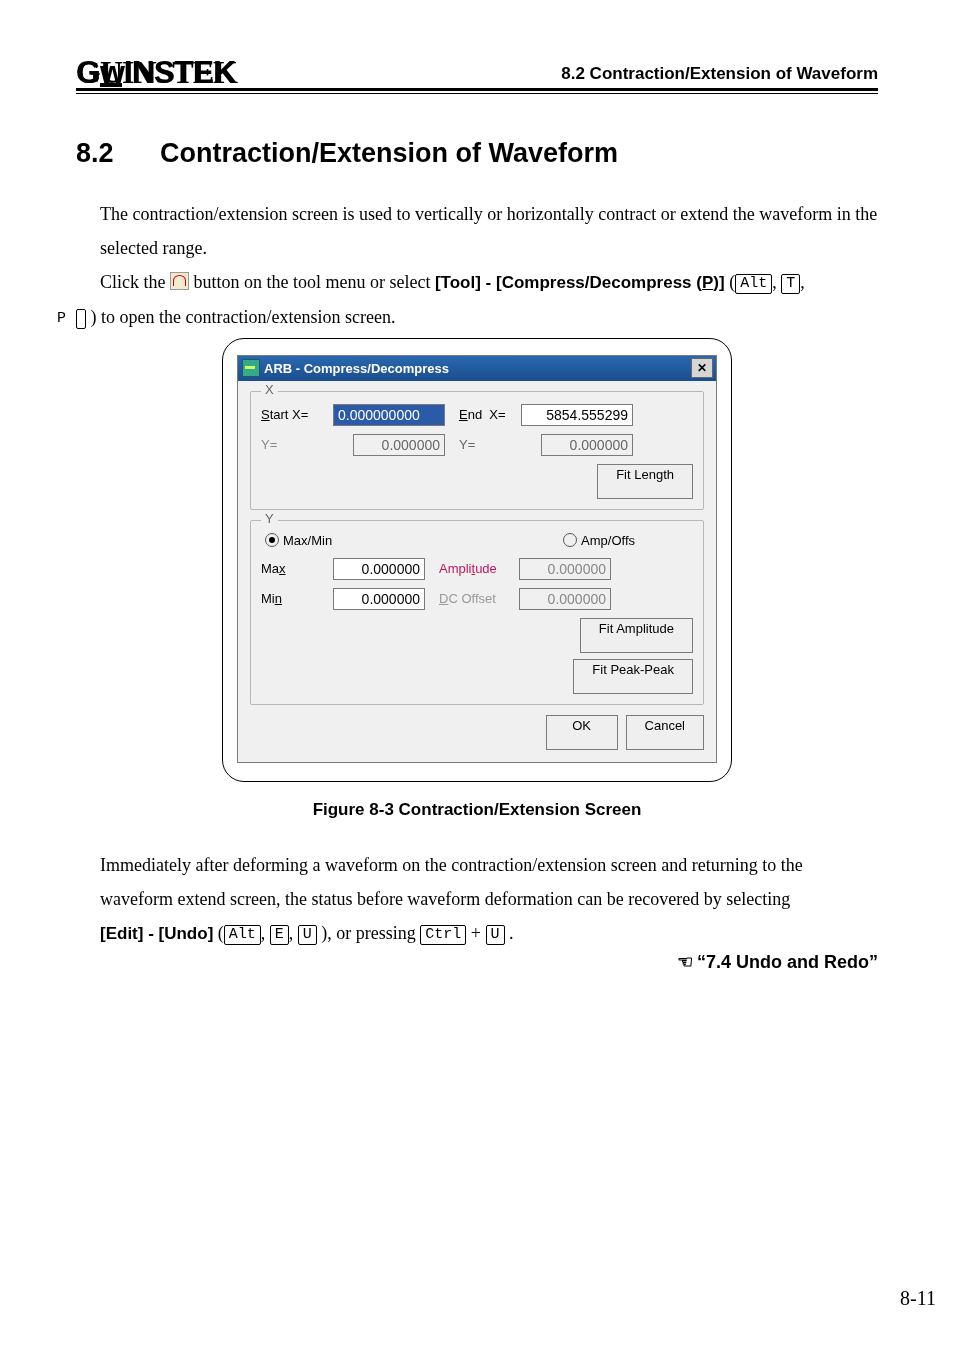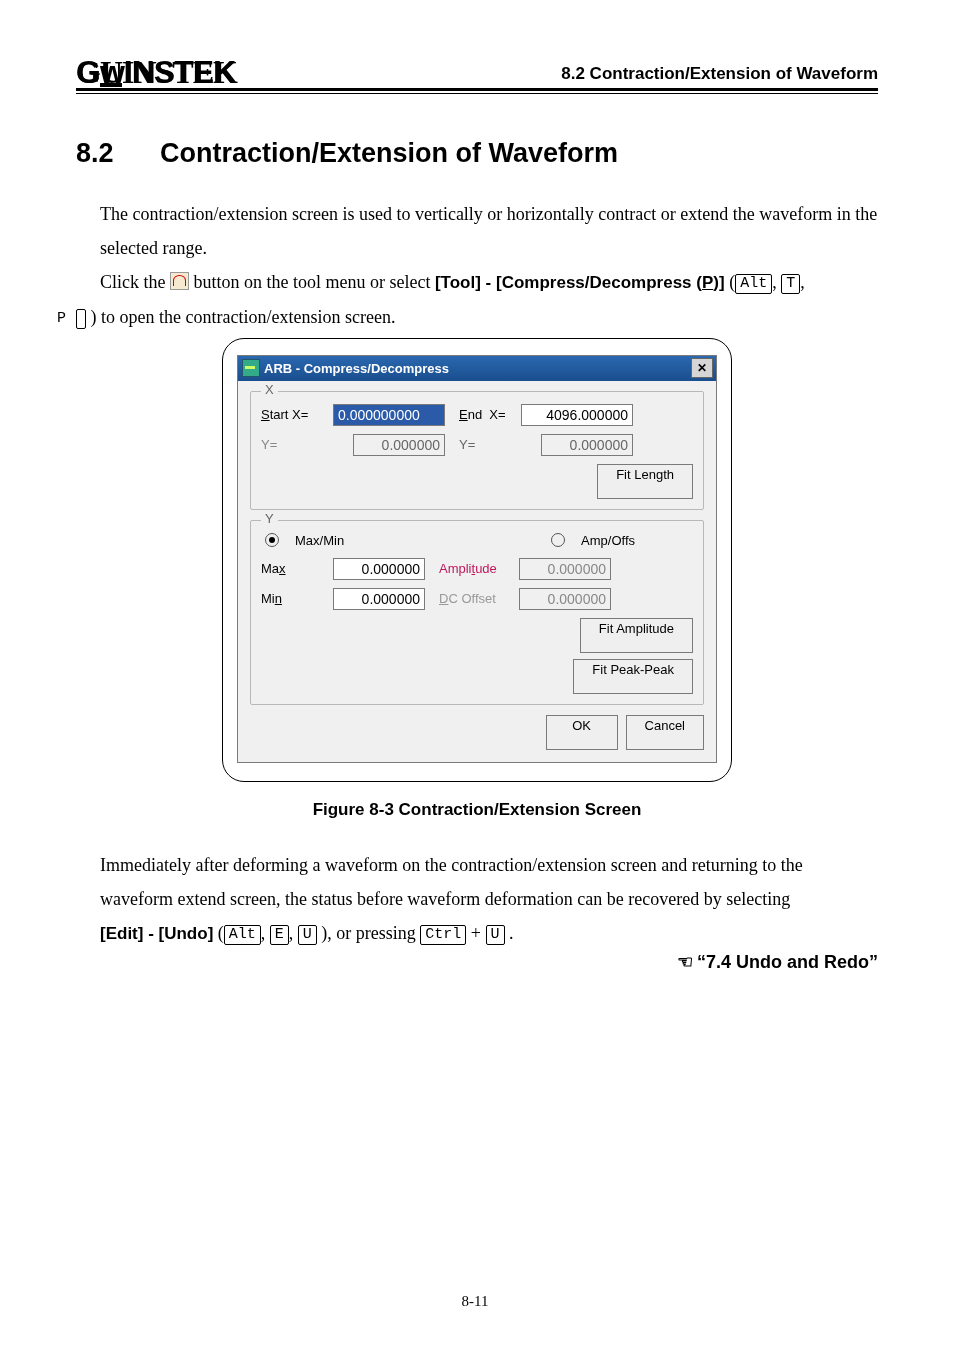--- a/index.html
+++ b/index.html
@@ -35,28 +35,28 @@
 .row .u1{text-decoration:underline}
 .txt{border:1px solid #7a7a7a;background:#fff;height:22px;box-sizing:border-box;padding:2px 4px;font-family:Tahoma,Arial;font-size:14px;text-align:right}
 .txt.hl{background:#2a5aa8;color:#fff;text-align:left}
 .txt.ro{background:#f0f0f0;color:#666}
 .txt.dis{background:#f0f0f0;color:#888}
 .mid{width:62px;text-align:left;color:#555;padding-left:14px}
 .mid.on{color:#000}
 .ylbl{color:#666;width:62px;padding-left:14px}
 .btn{border:1px solid #7a7a7a;background:#efefef;height:35px;box-sizing:border-box;padding:2px 18px;font-family:Tahoma,Arial;font-size:13px;min-width:94px;text-align:center}
 .rt{display:flex;justify-content:flex-end;margin-top:6px;gap:8px}
-.radio{display:inline-flex;align-items:center;gap:16px}
+.radio{display:inline-flex;align-items:center;gap:4px}
 .rdot{width:12px;height:12px;border:1px solid #555;border-radius:50%;display:inline-flex;align-items:center;justify-content:center}
 .rdot.sel::after{content:"";width:6px;height:6px;background:#000;border-radius:50%}
 .yrow{display:flex;justify-content:space-between;margin-bottom:10px;padding:0 4px}
 .caption{text-align:center;font-family:Arial,sans-serif;font-weight:bold;font-size:17px;margin:18px 0 28px 0}
 .xref{text-align:right;font-family:Arial,sans-serif;font-weight:bold;font-size:18px}
 .hand{display:inline-block;transform:scaleX(-1);margin-right:4px}
-.pnum{position:absolute;bottom:40px;left:0;right:4px;text-align:center;font-size:15px}
+.pnum{position:absolute;bottom:40px;left:0;right:18px;text-align:right;font-size:20px}
 </style>
 </head>
 <body>
 
 <div class="page">
   <div class="logo">G<span style="position:relative;top:0">ᴡ</span>INSTEK</div>
 
   <div class="logo" style="font-family:Liberation Serif, serif;font-weight:900">G<span style="display:inline-block;border-bottom:4px solid #000;line-height:.7">U</span>INSTEK</div>
   <div class="hdr-right">8.2 Contraction/Extension of Waveform</div>
   <div class="header-line"></div>
@@ -82,21 +82,21 @@
           <span class="spacer"></span>
           <span class="closebtn">✕</span>
         </div>
         <div class="cli">
           <div class="grp">
             <span class="lbl">X</span>
             <div class="row">
               <span class="l on"><span class="u1">S</span>tart X=</span>
               <span class="txt hl" style="width:112px">0.000000000</span>
               <span class="mid on"><span class="u1">E</span>nd&nbsp;&nbsp;X=</span>
-              <span class="txt" style="width:112px">4096.000000</span>
+              <span class="txt" style="width:112px">5854.555299</span>
             </div>
             <div class="row">
               <span class="l" style="color:#888">Y=</span>
               <span class="txt ro" style="width:92px;margin-left:20px">0.000000</span>
               <span class="ylbl">Y=</span>
               <span class="txt ro" style="width:92px;margin-left:20px">0.000000</span>
             </div>
             <div class="rt">
                 <span class="btn">Fit Length</span>
               </div>

